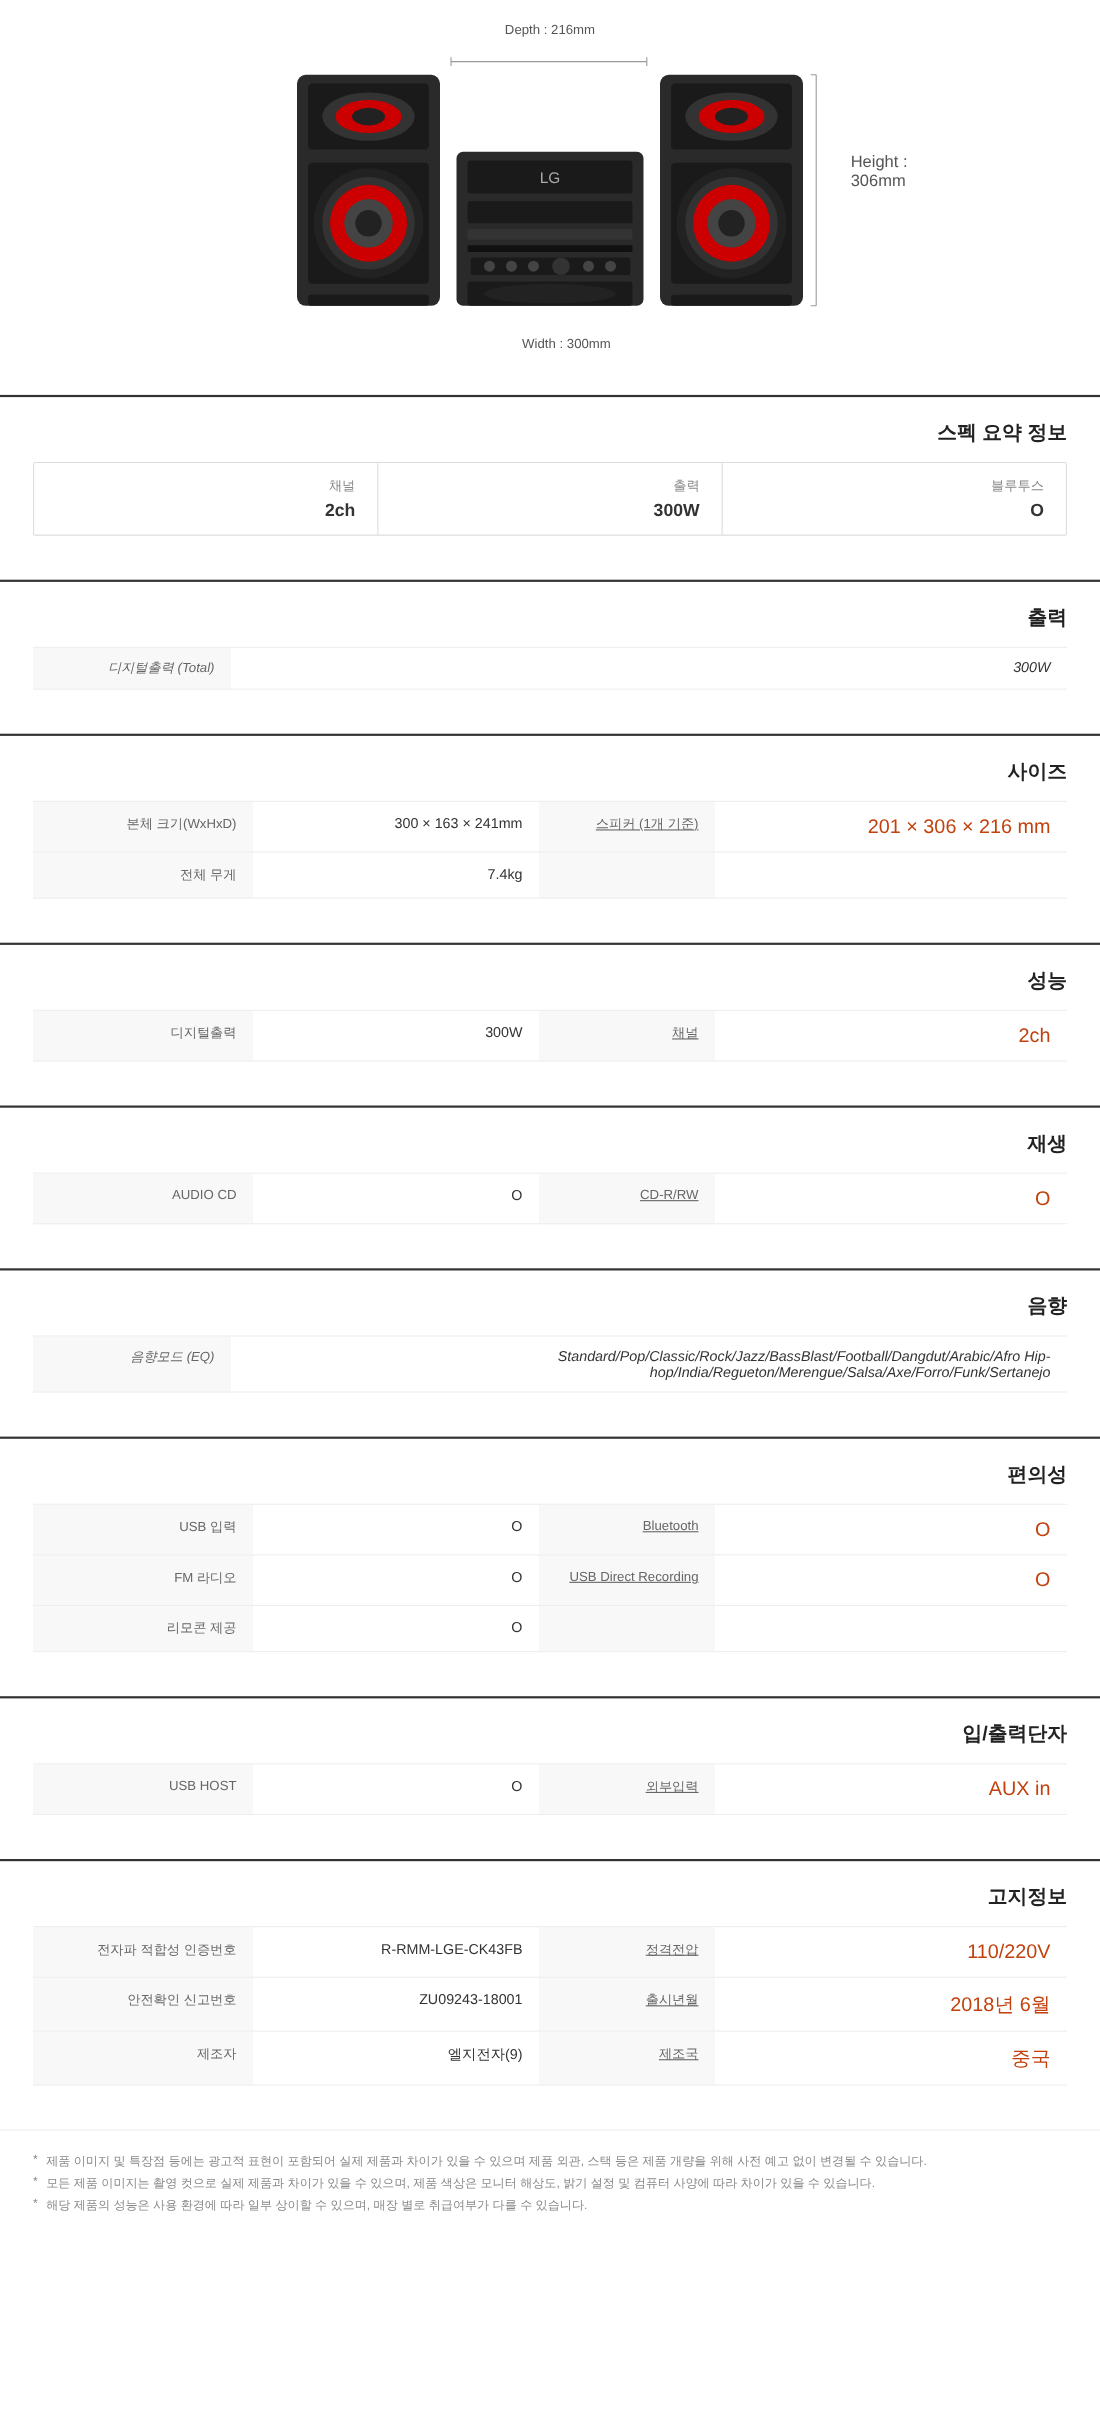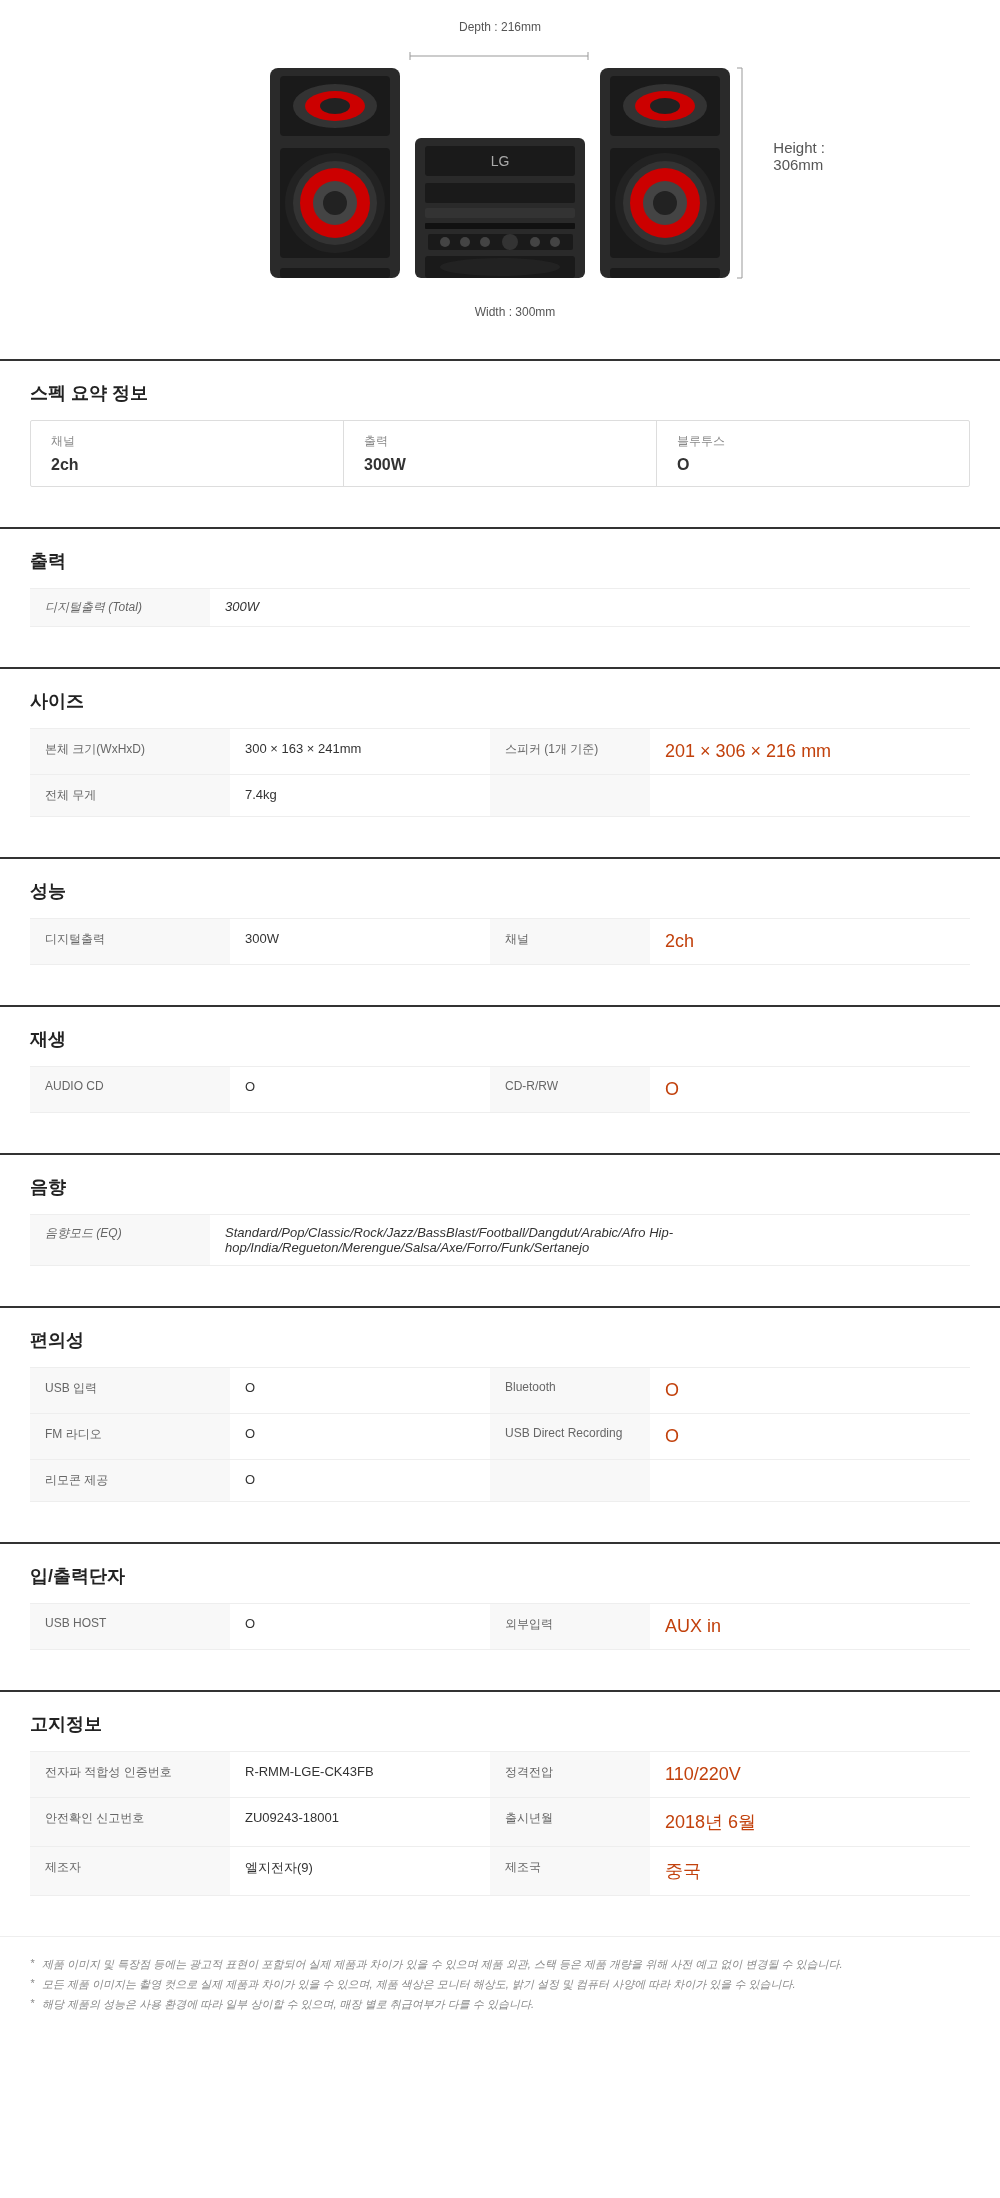--- a/index.html
+++ b/index.html
@@ -19,20 +19,21 @@
     .product-wrapper {
       position: relative;
       display: inline-block;
     }
 
     
     .section {
       padding: 20px 30px;
       border-top: 2px solid #333;
       margin-top: 20px;
+      text-align: right;
     }
     .section-title {
       font-size: 18px;
       font-weight: bold;
       margin-bottom: 15px;
       color: #222;
     }
 
     
     .spec-summary {
@@ -110,36 +111,36 @@
     .spec-table-2col .col-value {
       font-size: 13px;
       color: #333;
       width: 260px;
     }
     .spec-table-2col .col-label2 {
       background: #f8f8f8;
       font-size: 12px;
       color: #666;
       width: 160px;
+      text-decoration: underline;
     }
     .spec-table-2col .col-value2 {
       font-size: 18px;
       color: #c2410c;
     }
 
     
     .footer-note {
       padding: 20px 30px;
       border-top: 1px solid #eee;
       margin-top: 20px;
     }
     .footer-note ul {
       list-style: none;
       padding: 0;
-      font-style: italic;
     }
     .footer-note ul li {
       font-size: 11px;
       color: #888;
       margin-bottom: 5px;
       padding-left: 12px;
       position: relative;
     }
     .footer-note ul li::before {
       content: '*';

